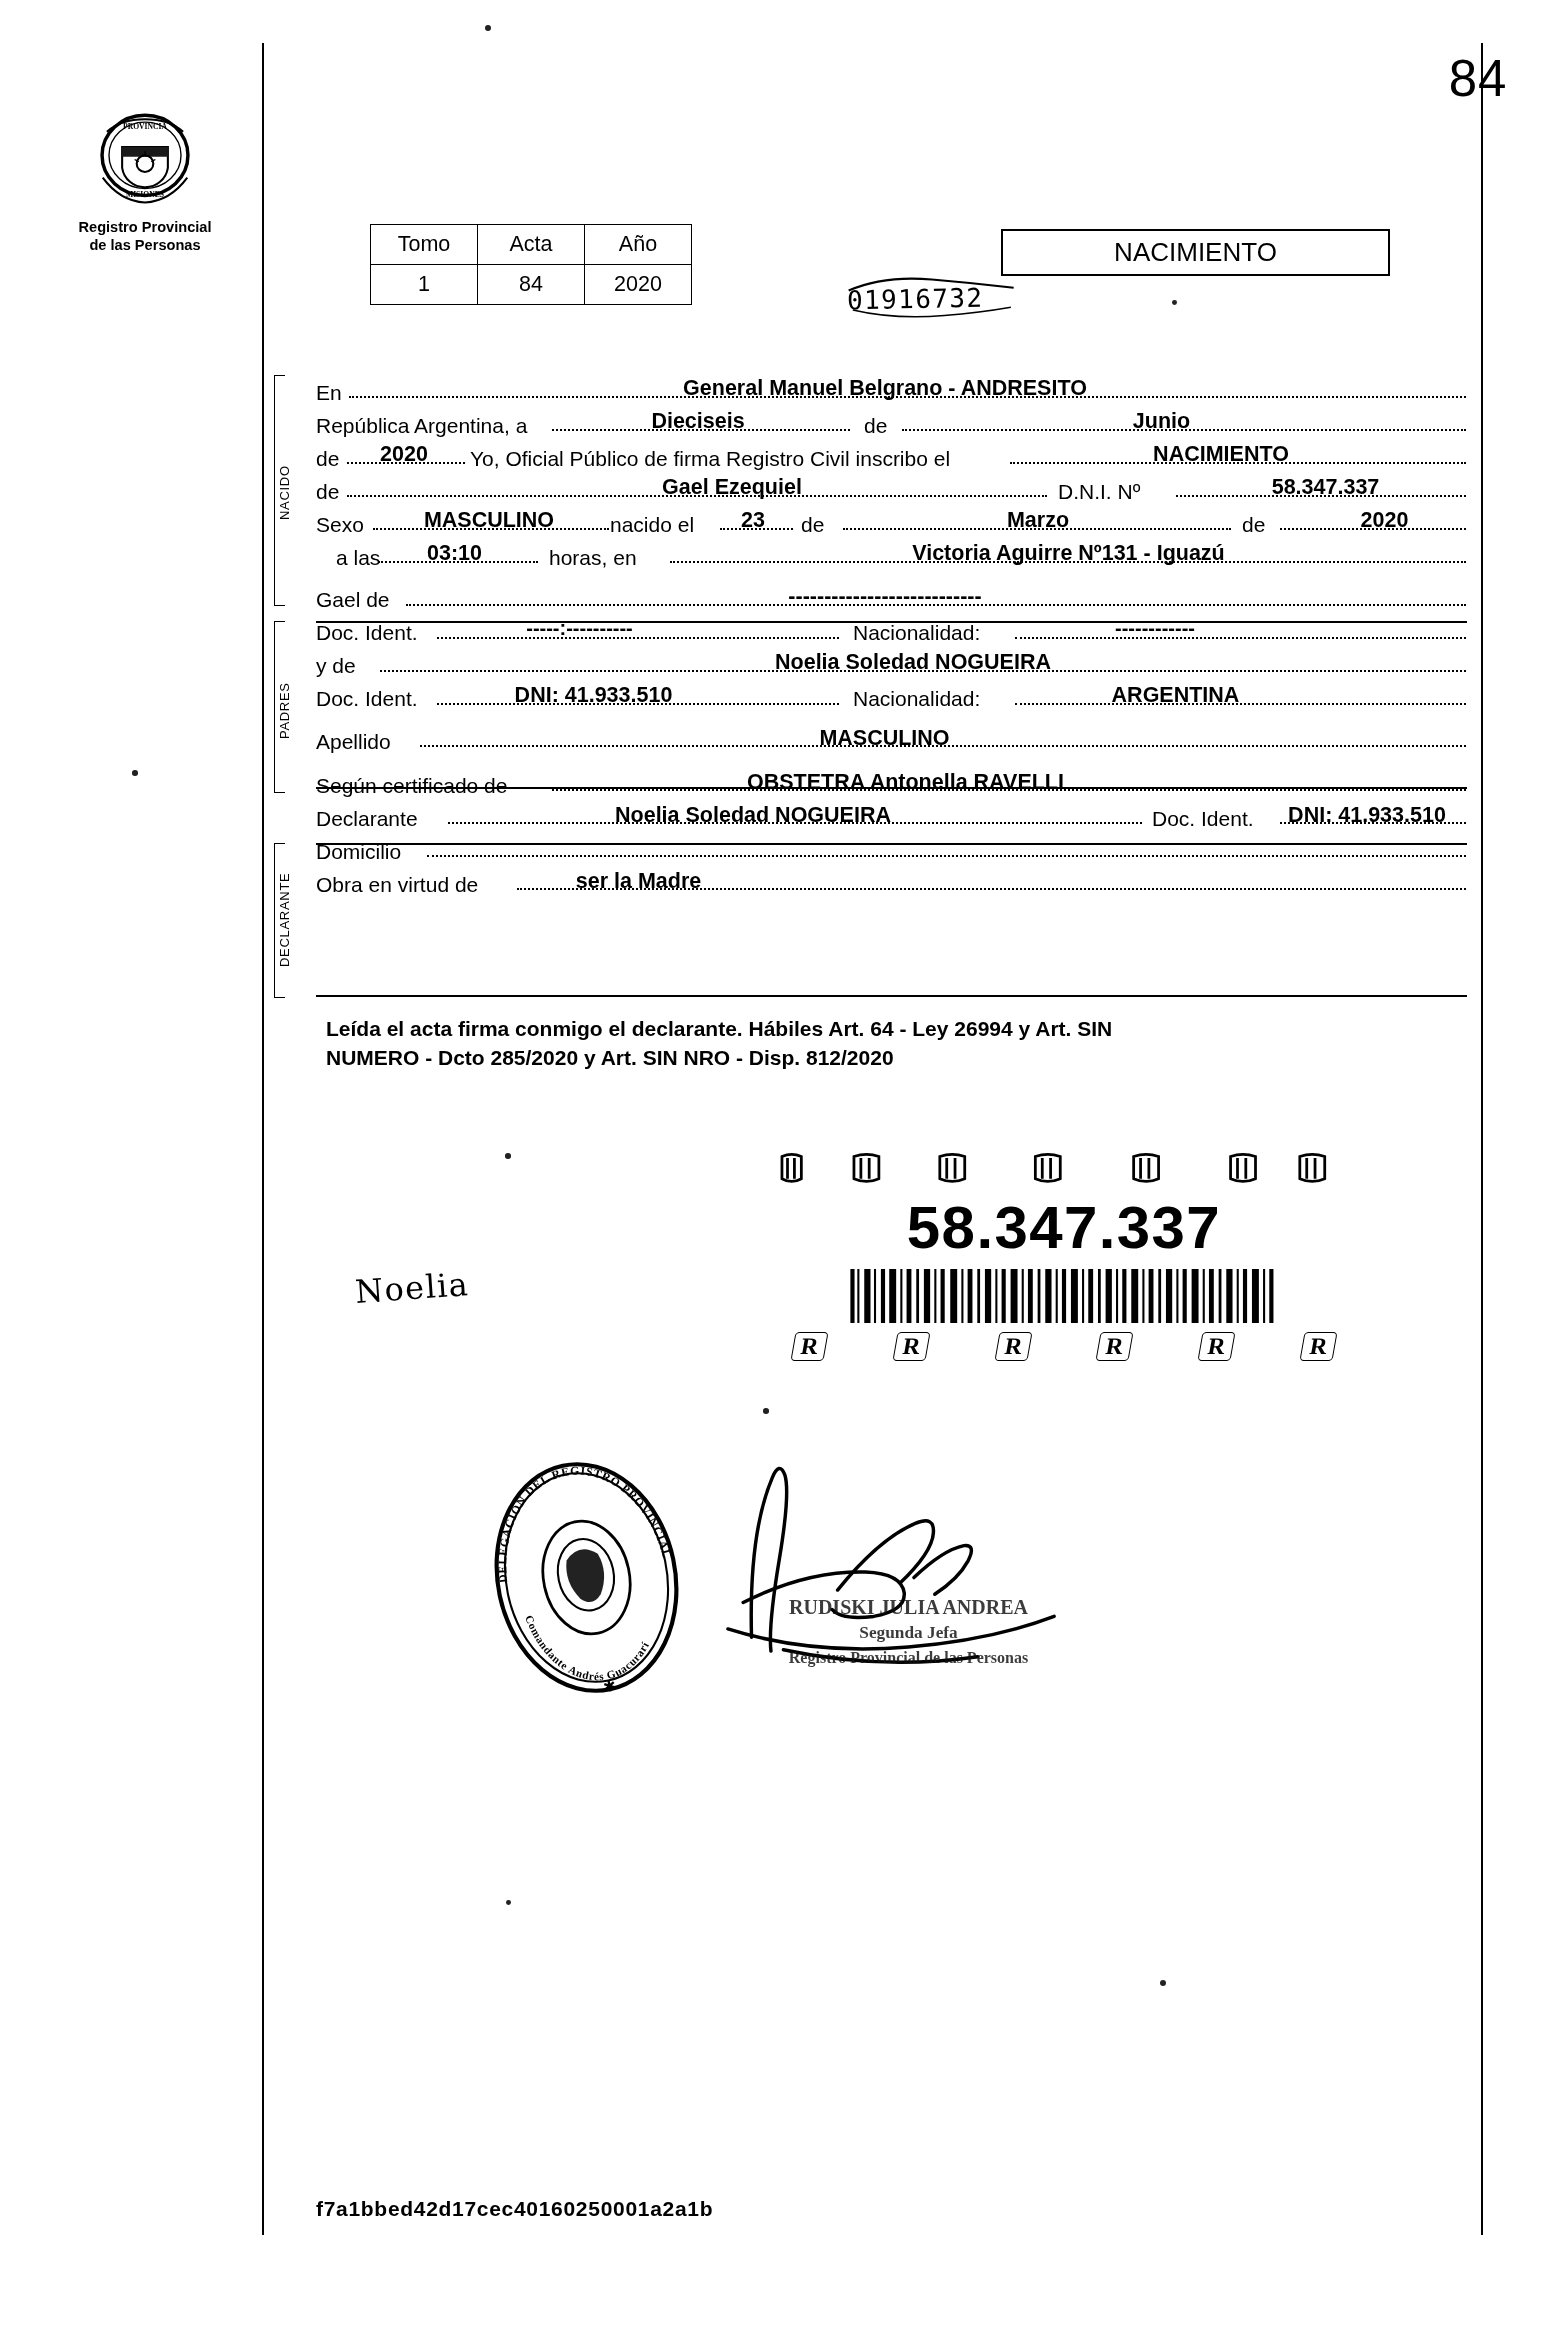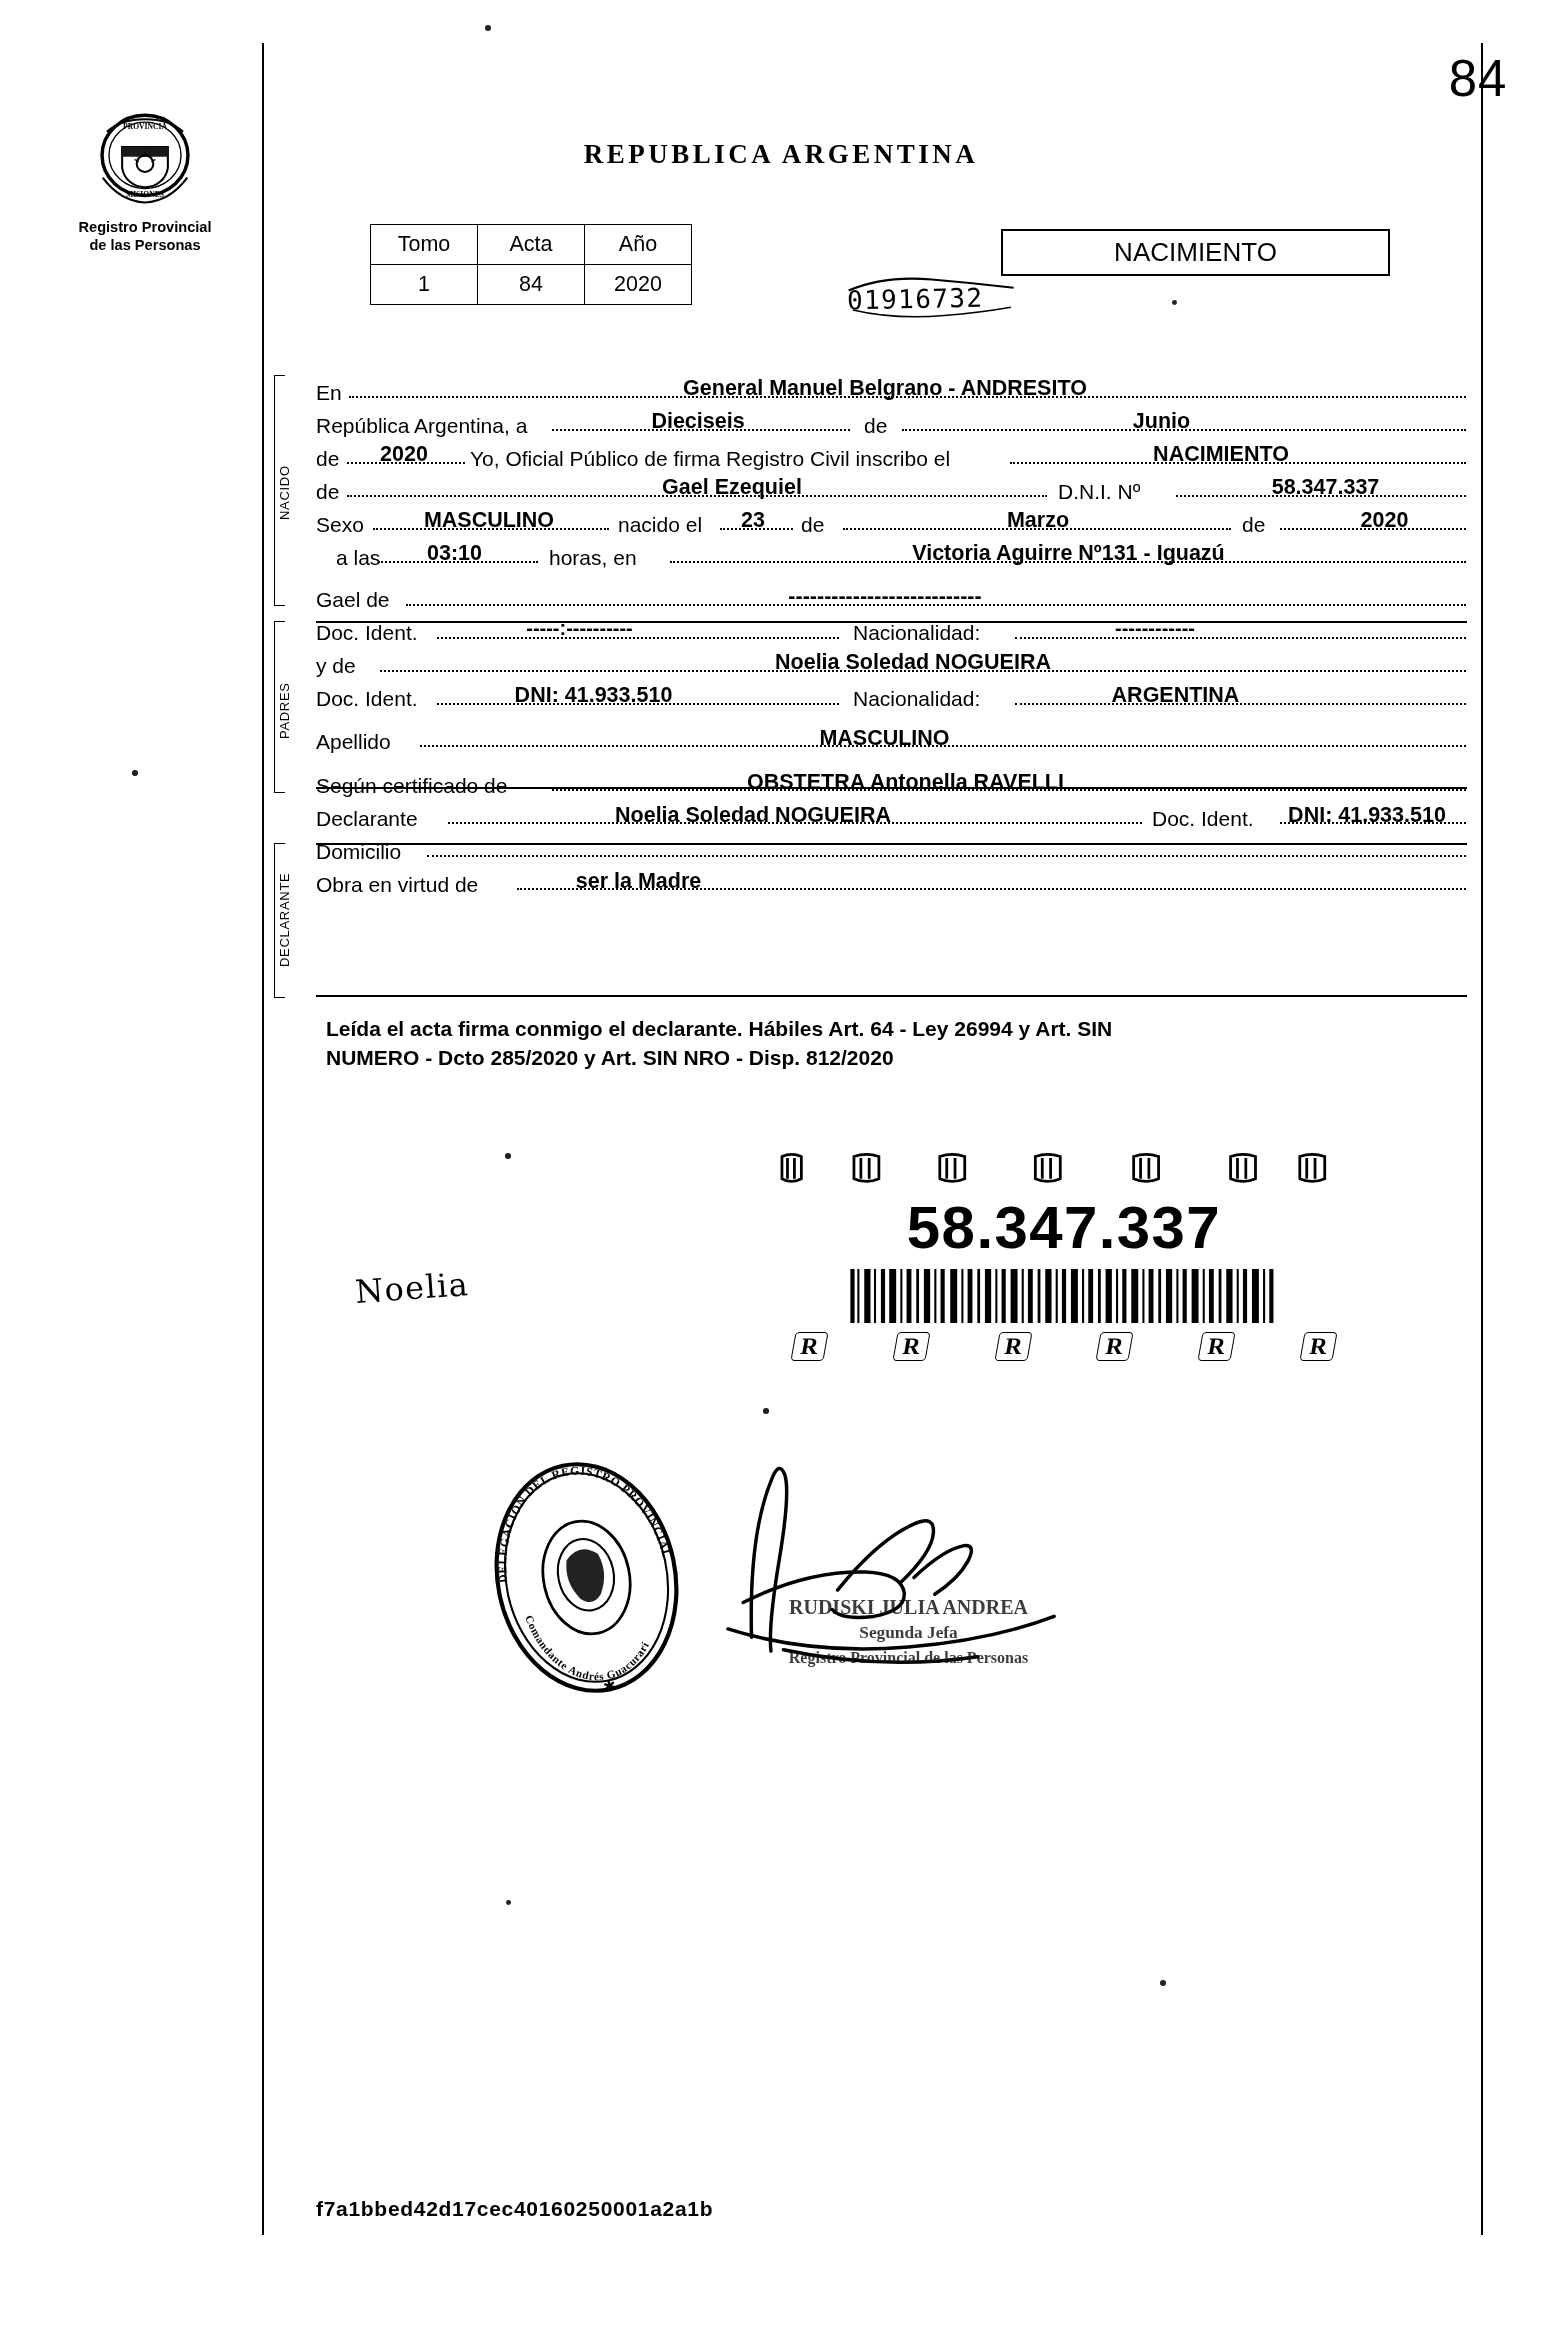--- a/index.html
+++ b/index.html
@@ -293,21 +293,20 @@
         <text x="85" y="26" font-size="11" text-anchor="middle" font-family="Liberation Serif, serif" font-weight="bold">PROVINCIA</text>
         <text x="85" y="124" font-size="11" text-anchor="middle" font-family="Liberation Serif, serif" font-weight="bold">MISIONES</text>
       </svg>
     </div>
     <div class="crest-caption">
       <div>Registro Provincial</div>
       <div>de las Personas</div>
     </div>
   </div>
 
-  <div class="doc-title">REPUBLICA ARGENTINA</div>
 
   <table class="taa-table">
     <tbody>
         <tr>
       <td>Tomo</td>
       <td>Acta</td>
       <td>Año</td>
     </tr>
     <tr class="vals">
       <td>1</td>
@@ -373,21 +372,21 @@
       <span class="fill" style="left:201px; width:430px;">Gael Ezequiel</span>
       <span class="lbl" style="left:742px;">D.N.I. Nº</span>
       <span class="dots" style="left:860px; width:290px;"></span>
       <span class="fill" style="left:895px; width:229px;">58.347.337</span>
     </div>
 
     <div class="line">
       <span class="lbl" style="left:0;">Sexo</span>
       <span class="dots" style="left:57px; width:236px;"></span>
       <span class="fill" style="left:62px; width:222px;">MASCULINO</span>
-      <span class="lbl" style="left:302px;">nacido el</span>
+      <span class="lbl" style="left:294px;">nacido el</span>
       <span class="dots" style="left:404px; width:73px;"></span>
       <span class="fill" style="left:404px; width:66px;">23</span>
       <span class="lbl" style="left:485px;">de</span>
       <span class="dots" style="left:527px; width:388px;"></span>
       <span class="fill" style="left:590px; width:264px;">Marzo</span>
       <span class="lbl" style="left:926px;">de</span>
       <span class="dots" style="left:964px; width:186px;"></span>
       <span class="fill" style="left:999px; width:139px;">2020</span>
     </div>
 

